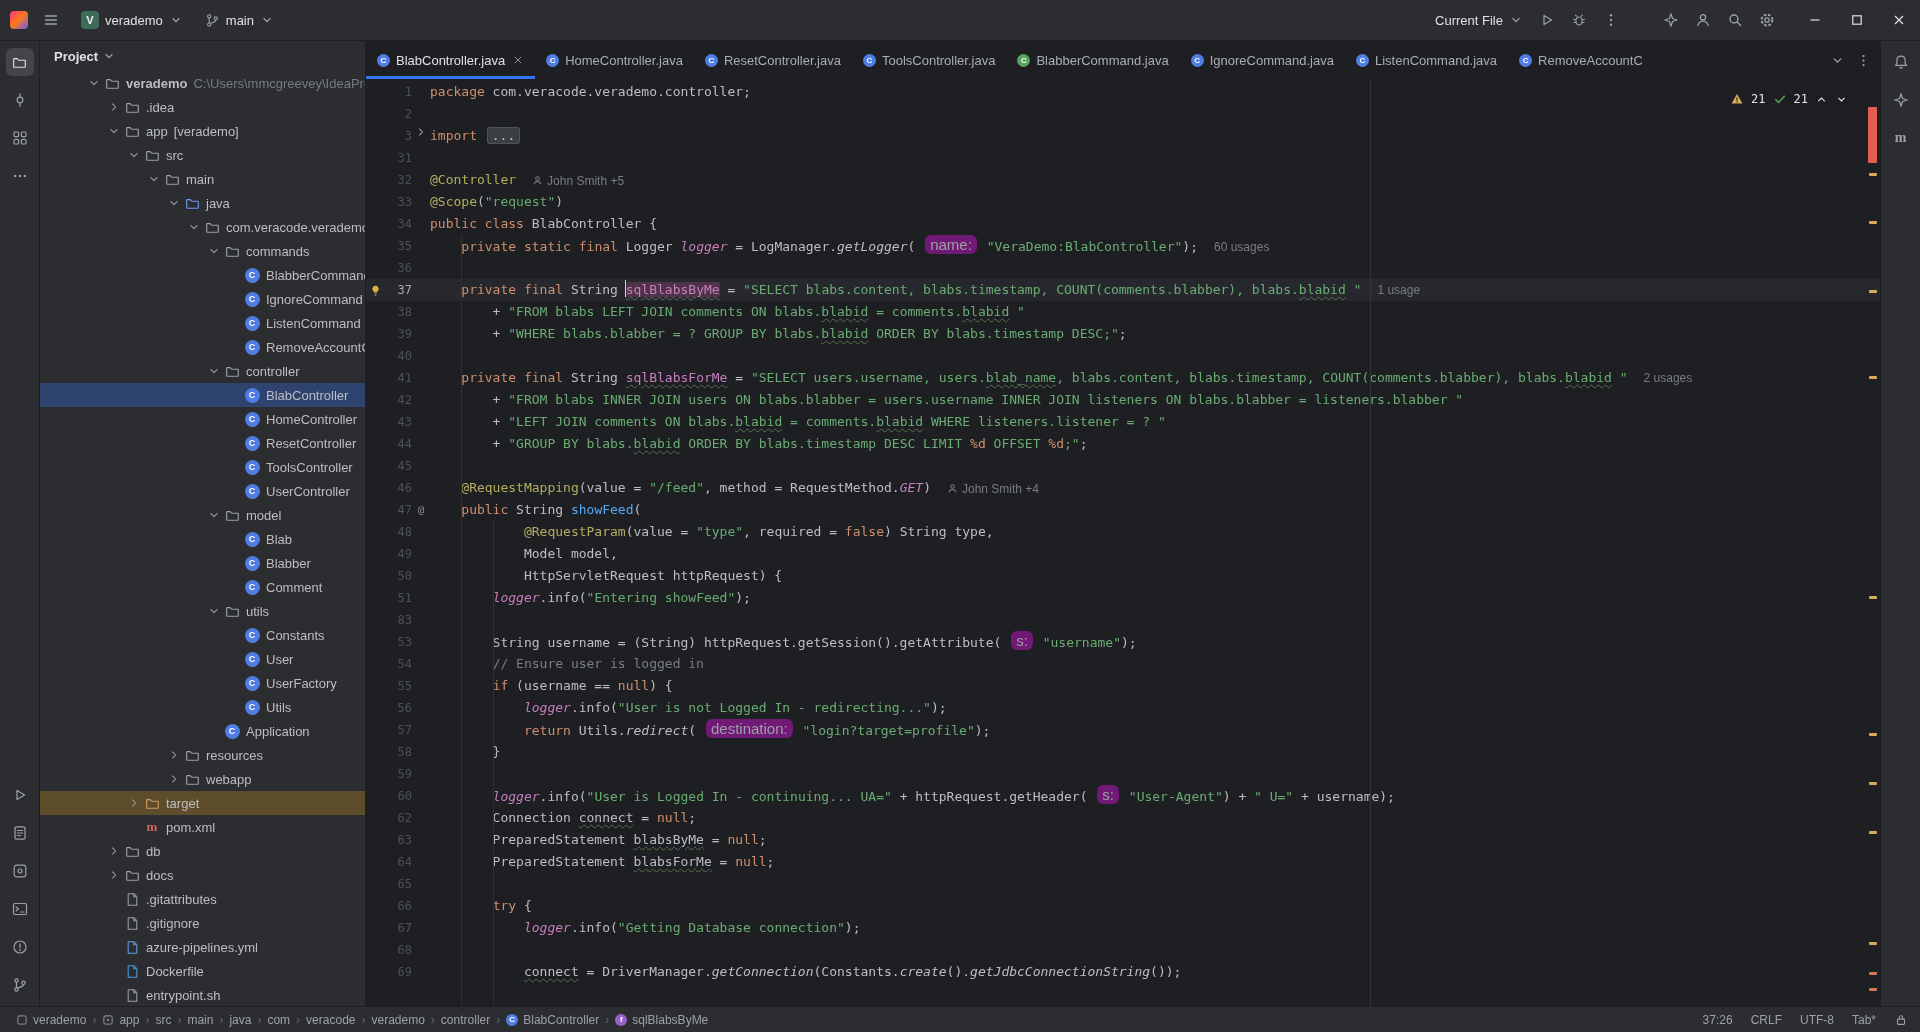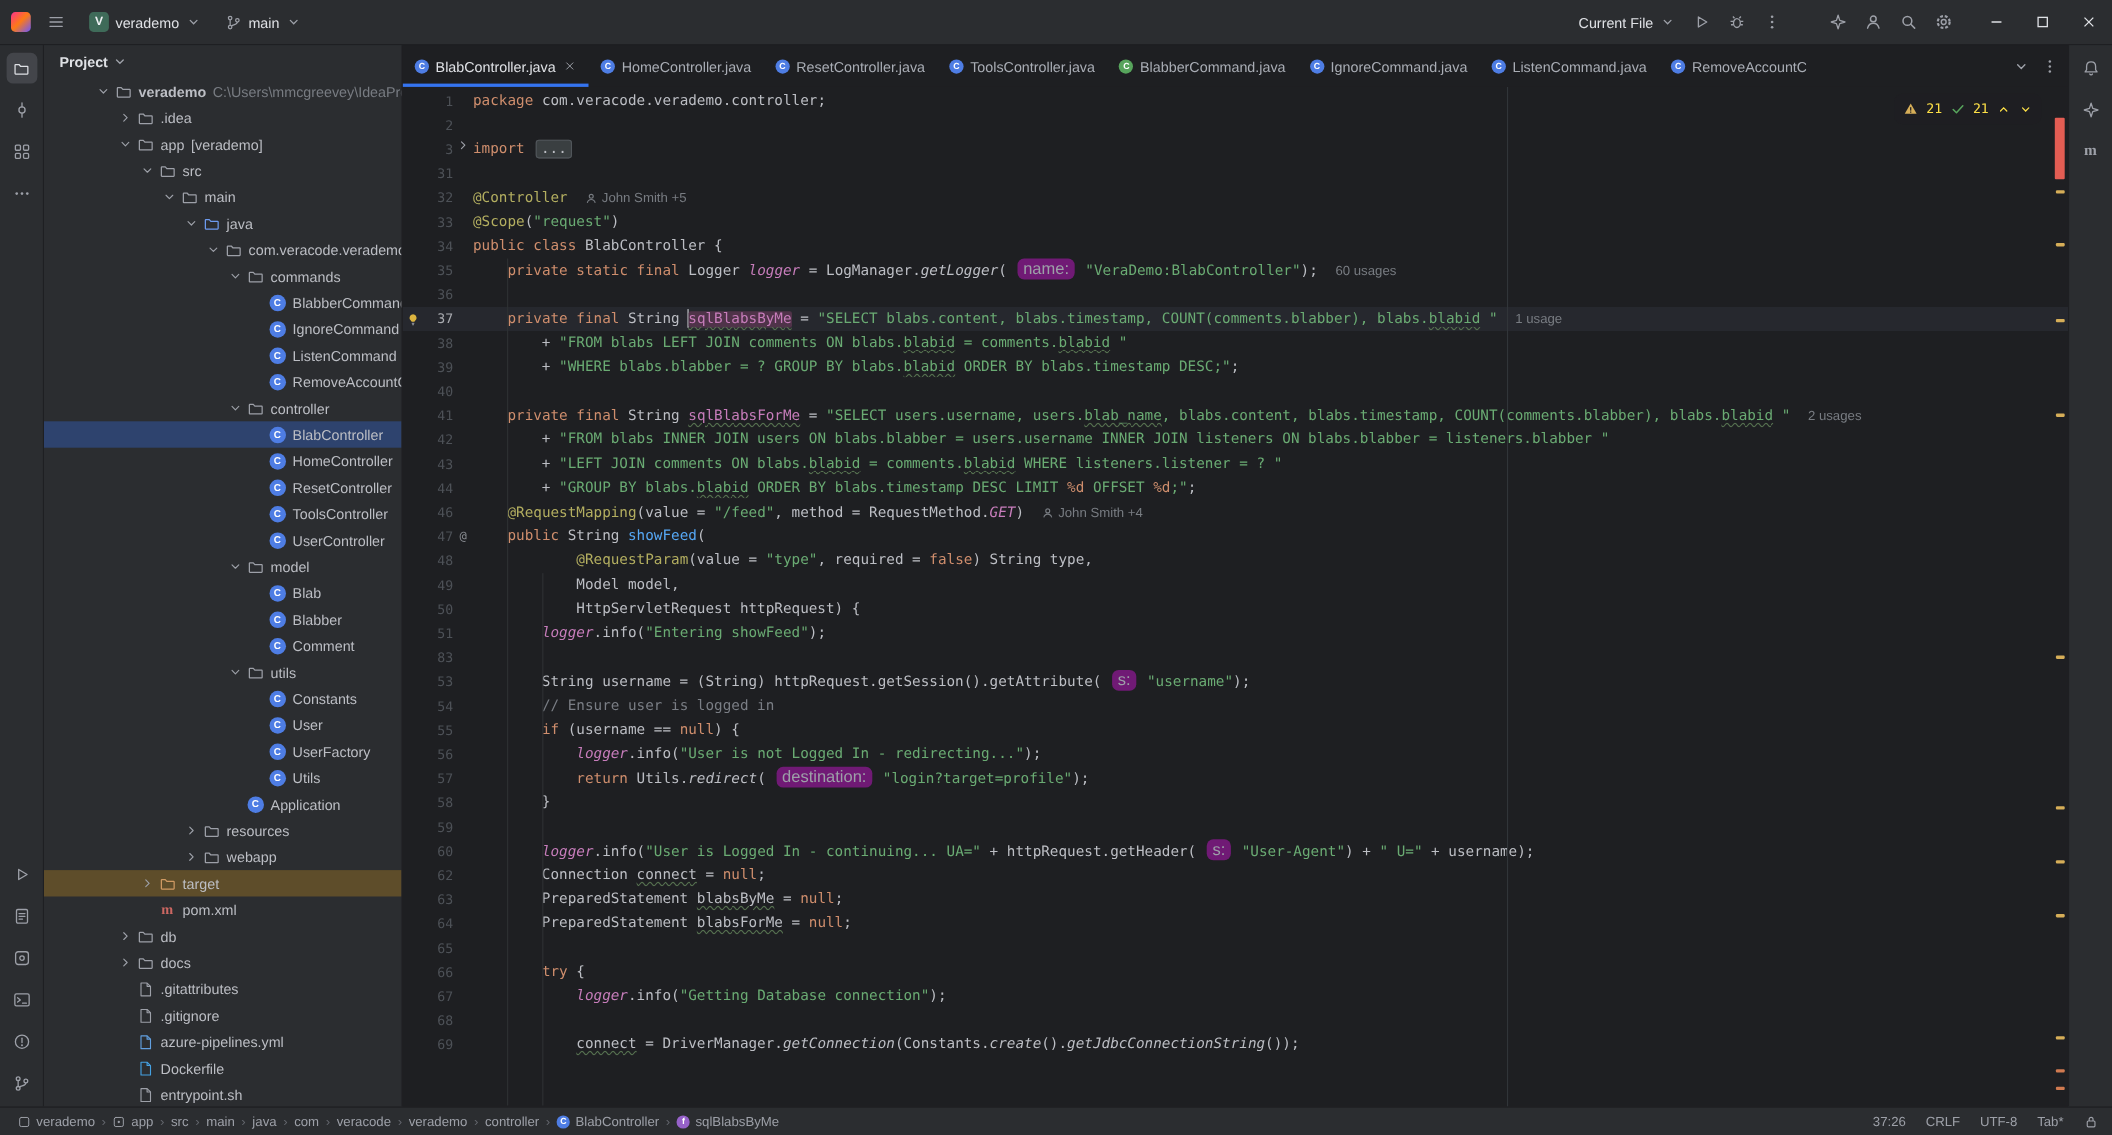--- a/index.html
+++ b/index.html
@@ -89,21 +89,21 @@
     border-radius:6px;padding:1px 5px;margin:0 2px;position:relative;top:-1px}
   .u{font-family:"Liberation Sans",sans-serif;font-size:12px;color:#787c82;margin-left:16px}
   .au{font-family:"Liberation Sans",sans-serif;font-size:12px;color:#787c82;margin-left:16px;
     display:inline-flex;align-items:center;vertical-align:middle}
   .fold{background:#3a3f41;border:1px solid #50555a;border-radius:3px;padding:0 4px;color:#bcbec4;margin-left:2px}
   .vg,.mg{position:absolute;width:1px;background:#2e3134;pointer-events:none}
   .mg{top:0;bottom:0;background:#313539}
   .stripe{position:absolute;top:0;right:0;bottom:0;width:14px;z-index:6}
   .smark{position:absolute;border-radius:1px}
   .inspections{position:absolute;top:6px;right:24px;display:flex;align-items:center;gap:7px;
-    font-size:12px;color:#fde047;background:rgba(30,31,34,.85);padding:3px 8px;border-radius:8px;z-index:7}
+    font-size:12px;color:#e5e5e5;background:rgba(30,31,34,.85);padding:3px 8px;border-radius:8px;z-index:7}
   .inspections .ico{display:flex}
 
   
   .statusbar{flex:0 0 26px;background:#2b2d30;border-top:1px solid #1e1f22;display:flex;align-items:center;
     justify-content:space-between;padding:0 12px;font-size:12px;color:#9da0a8}
   .sb-left{display:flex;align-items:center;gap:1px;min-width:0;overflow:hidden}
   .crumb{display:flex;align-items:center;gap:5px;padding:0 4px;white-space:nowrap}
   .crumb-sep{color:#63666d;padding:0 1px}
   .sb-right{display:flex;align-items:center;gap:18px}
   .sb-icon{display:flex;color:#9da0a8}
@@ -780,20 +780,21 @@
                   <path d="M8 2.2a4 4 0 0 1 2.1 7.4c-.4.3-.6.6-.6 1H6.5c0-.4-.2-.7-.6-1A4 4 0 0 1 8 2.2z" fill="#dcb43f"></path>
                   <path d="M6.6 12.2h2.8M7 13.8h2" stroke="#9da0a8" stroke-width="1.1"></path>
                 </svg></span><span class="ln">37</span><span class="gr"></span><span class="lt"><span>    </span><span class="k">private</span><span> </span><span class="k">final</span><span> String </span><span class="caretbar"></span><span class="f hl sp">sqlBlabsByMe</span><span> = </span><span class="s">"SELECT blabs.content, blabs.timestamp, COUNT(comments.blabber), blabs.</span><span class="s sp">blabid</span><span class="s"> "</span><span class="u">1 usage</span></span></div>
             <div class="cl"><span class="gl"></span><span class="ln">38</span><span class="gr"></span><span class="lt"><span>        + </span><span class="s">"FROM blabs LEFT JOIN comments ON blabs.</span><span class="s sp">blabid</span><span class="s"> = comments.</span><span class="s sp">blabid</span><span class="s"> "</span></span></div>
             <div class="cl"><span class="gl"></span><span class="ln">39</span><span class="gr"></span><span class="lt"><span>        + </span><span class="s">"WHERE blabs.blabber = ? GROUP BY blabs.</span><span class="s sp">blabid</span><span class="s"> ORDER BY blabs.timestamp DESC;"</span><span>;</span></span></div>
             <div class="cl"><span class="gl"></span><span class="ln">40</span><span class="gr"></span><span class="lt"></span></div>
             <div class="cl"><span class="gl"></span><span class="ln">41</span><span class="gr"></span><span class="lt"><span>    </span><span class="k">private</span><span> </span><span class="k">final</span><span> String </span><span class="f sp">sqlBlabsForMe</span><span> = </span><span class="s">"SELECT users.username, users.</span><span class="s sp">blab_name</span><span class="s">, blabs.content, blabs.timestamp, COUNT(comments.blabber), blabs.</span><span class="s sp">blabid</span><span class="s"> "</span><span class="u">2 usages</span></span></div>
             <div class="cl"><span class="gl"></span><span class="ln">42</span><span class="gr"></span><span class="lt"><span>        + </span><span class="s">"FROM blabs INNER JOIN users ON blabs.blabber = users.username INNER JOIN listeners ON blabs.blabber = listeners.blabber "</span></span></div>
             <div class="cl"><span class="gl"></span><span class="ln">43</span><span class="gr"></span><span class="lt"><span>        + </span><span class="s">"LEFT JOIN comments ON blabs.</span><span class="s sp">blabid</span><span class="s"> = comments.</span><span class="s sp">blabid</span><span class="s"> WHERE listeners.listener = ? "</span></span></div>
             <div class="cl"><span class="gl"></span><span class="ln">44</span><span class="gr"></span><span class="lt"><span>        + </span><span class="s">"GROUP BY blabs.</span><span class="s sp">blabid</span><span class="s"> ORDER BY blabs.timestamp DESC LIMIT </span><span class="fmt">%d</span><span class="s"> OFFSET </span><span class="fmt">%d</span><span class="s">;"</span><span>;</span></span></div>
+            <div class="cl"><span class="gl"></span><span class="ln">45</span><span class="gr"></span><span class="lt"></span></div>
             <div class="cl"><span class="gl"></span><span class="ln">46</span><span class="gr"></span><span class="lt"><span>    </span><span class="a">@RequestMapping</span><span>(value = </span><span class="s">"/feed"</span><span>, method = RequestMethod.</span><span class="cf">GET</span><span>)</span><span class="au"><svg width="11" height="11" viewBox="0 0 16 16" style="margin-right:4px">
                     <circle cx="8" cy="5" r="2.6" fill="none" stroke="#787c82" stroke-width="1.5"></circle>
                     <path d="M2.8 13.6c.8-2.9 2.9-4.3 5.2-4.3s4.4 1.4 5.2 4.3" fill="none" stroke="#787c82" stroke-width="1.5"></path>
                   </svg><span>John Smith +4</span></span></span></div>
             <div class="cl"><span class="gl"></span><span class="ln">47</span><span class="gr">@</span><span class="lt"><span>    </span><span class="k">public</span><span> String </span><span class="m">showFeed</span><span>(</span></span></div>
             <div class="cl"><span class="gl"></span><span class="ln">48</span><span class="gr"></span><span class="lt"><span>            </span><span class="a">@RequestParam</span><span>(value = </span><span class="s">"type"</span><span>, required = </span><span class="k">false</span><span>) String type,</span></span></div>
             <div class="cl"><span class="gl"></span><span class="ln">49</span><span class="gr"></span><span class="lt"><span>            Model model,</span></span></div>
             <div class="cl"><span class="gl"></span><span class="ln">50</span><span class="gr"></span><span class="lt"><span>            HttpServletRequest httpRequest) {</span></span></div>
             <div class="cl"><span class="gl"></span><span class="ln">51</span><span class="gr"></span><span class="lt"><span>        </span><span class="f i">logger</span><span>.info(</span><span class="s">"Entering showFeed"</span><span>);</span></span></div>
             <div class="cl"><span class="gl"></span><span class="ln">83</span><span class="gr"></span><span class="lt"></span></div>

